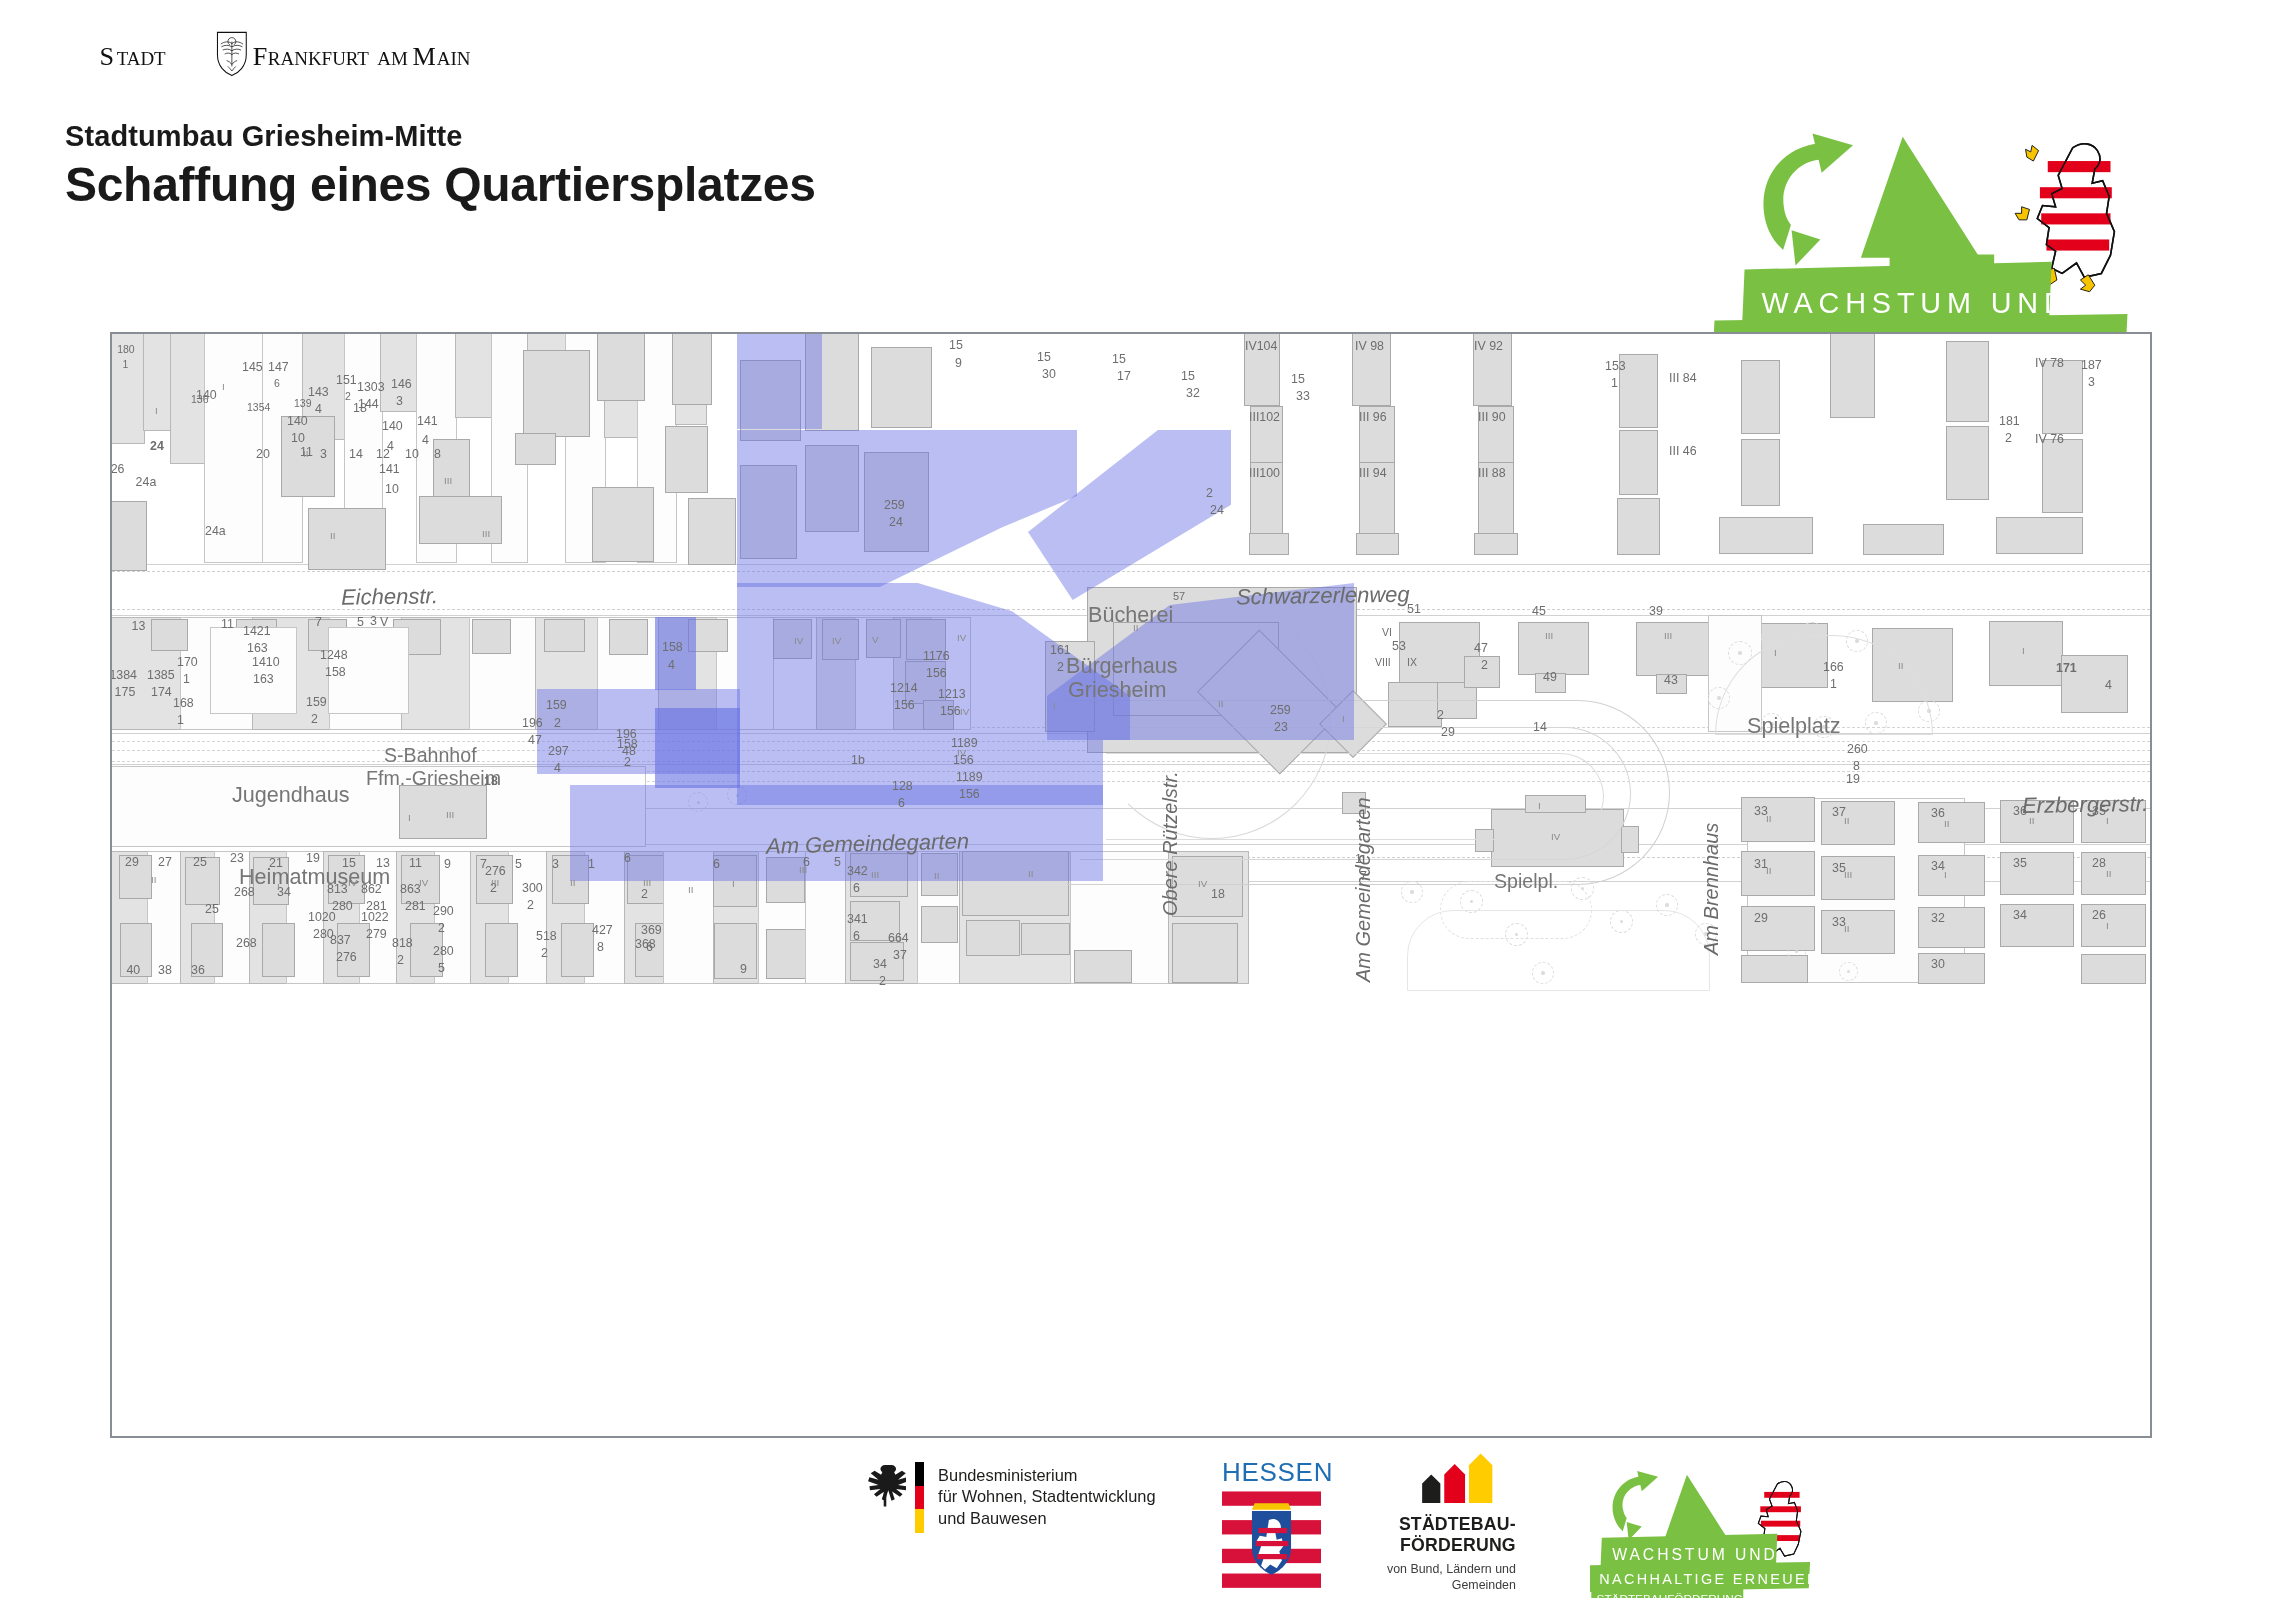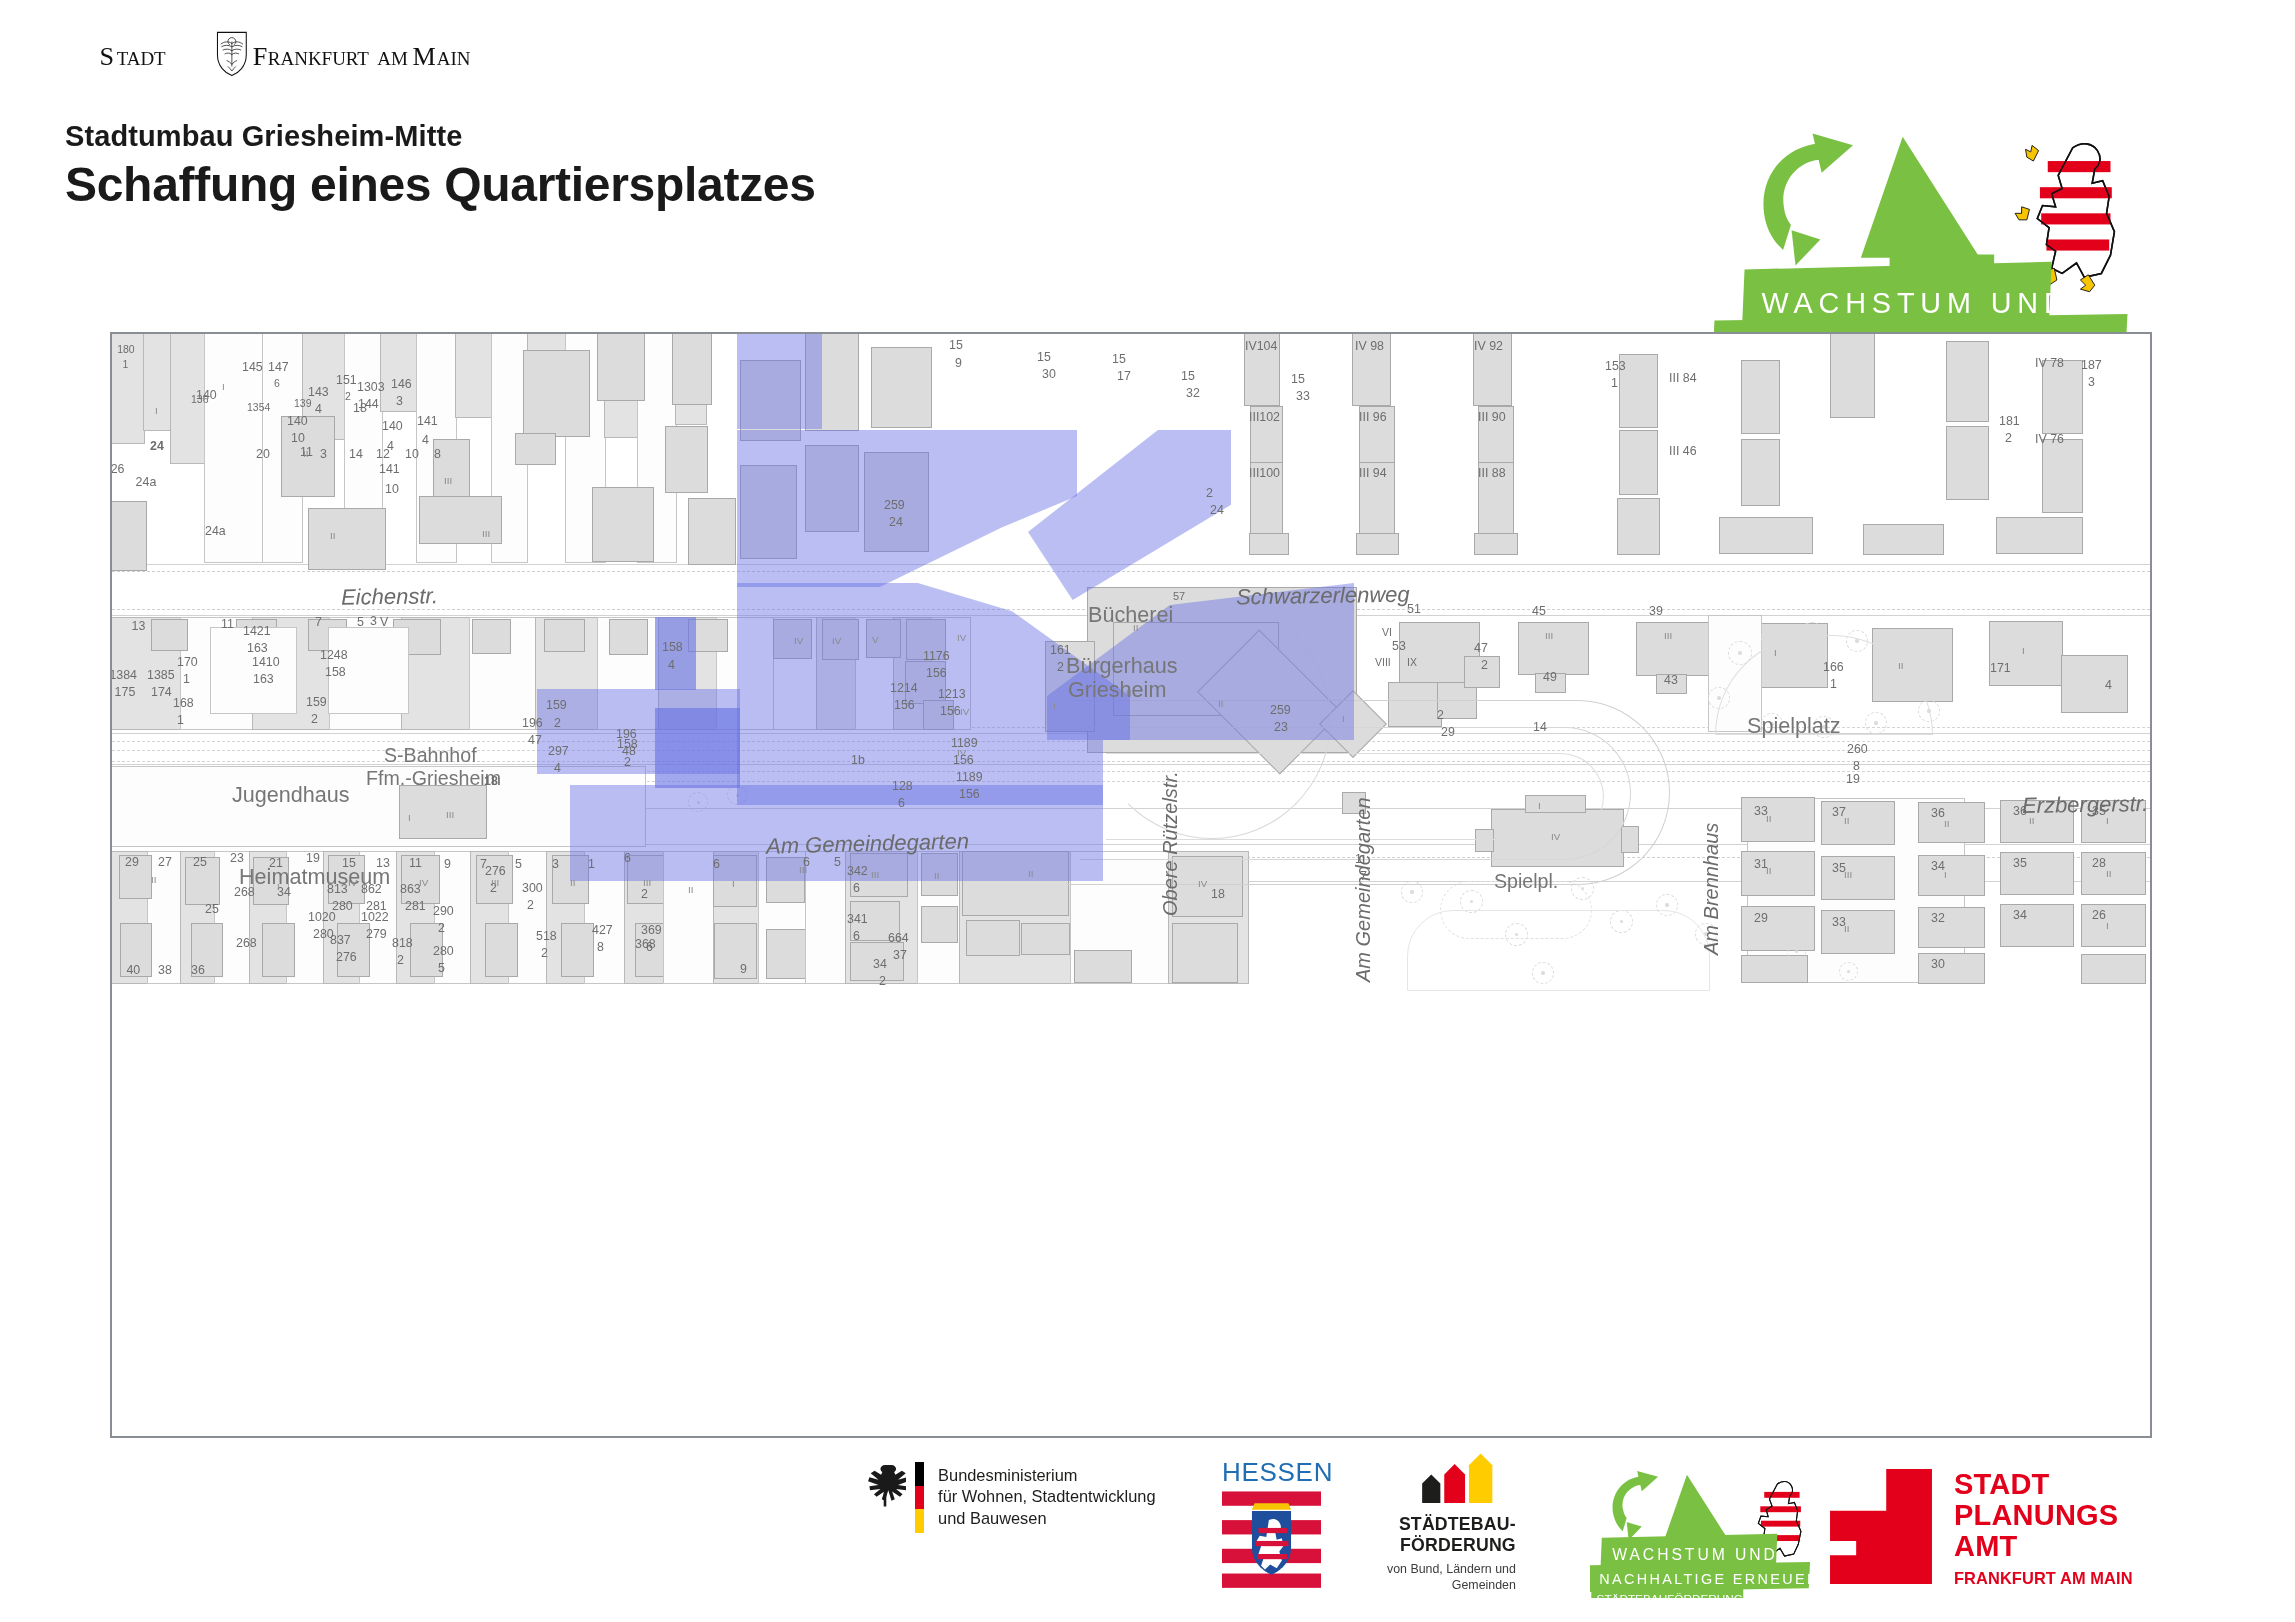--- a/index.html
+++ b/index.html
@@ -571,21 +571,21 @@
   <div class="num" style="left:1280px;top:305px;">53</div>
   <div class="num" style="left:1270px;top:292px;font-size:10.5px;">VI</div>
   <div class="num" style="left:1263px;top:322px;font-size:10.5px;">VIII</div>
   <div class="num" style="left:1295px;top:322px;font-size:10.5px;">IX</div>
   <div class="num" style="left:1362px;top:307px;">47</div>
   <div class="num" style="left:1369px;top:324px;">2</div>
   <div class="num" style="left:1431px;top:336px;">49</div>
   <div class="num" style="left:1552px;top:339px;">43</div>
   <div class="num" style="left:1711px;top:326px;">166</div>
   <div class="num" style="left:1718px;top:343px;">1</div>
-  <div class="num" style="left:1878px;top:327px;">171</div>
+  <div class="num" style="left:1944px;top:327px;font-weight:bold;">171</div>
   <div class="num" style="left:1993px;top:344px;">4</div>
   <div class="num" style="left:1325px;top:374px;">2</div>
   <div class="num" style="left:1329px;top:391px;">29</div>
   <div class="num" style="left:1421px;top:386px;">14</div>
   <div class="num" style="left:1158px;top:369px;">259</div>
   <div class="num" style="left:1162px;top:386px;">23</div>
   <div class="num" style="left:772px;top:164px;">259</div>
   <div class="num" style="left:777px;top:181px;">24</div>
   <div class="num" style="left:1094px;top:152px;">2</div>
   <div class="num" style="left:1098px;top:169px;">24</div>
@@ -843,26 +843,15 @@
         <path d="M0 150 l336 -5 l-2 40 l-336 6z" fill="#7ac143"></path>
         <text x="14" y="179" font-family="Liberation Sans, sans-serif" font-size="22" fill="#fff" letter-spacing="3.6">NACHHALTIGE ERNEUERUNG</text>
       </g>
       <g>
         <path d="M2 186 l232 -4 l0 28 l-232 4z" fill="#7ac143"></path>
         <text x="10" y="207" font-family="Liberation Sans, sans-serif" font-size="18" fill="#fff">STÄDTEBAUFÖRDERUNG HESSEN</text>
       </g>
     </svg>
   </div>
 
-  <div class="fl" style="left:1830px;top:19.6px;display:flex;align-items:flex-start;">
-    <svg width="102" height="115" viewBox="0 0 156 176">
-      <path d="M86 0 h70 v176 h-156 v-44 h40 v-22 h-40 v-46 h86z" fill="#e3001b"></path>
-    </svg>
-    <div class="spa-txt" style="margin-left:22px;">
-      <div class="spa-l1">STADT</div>
-      <div class="spa-l1">PLANUNGS</div>
-      <div class="spa-l1">AMT</div>
-      <div class="spa-l2">FRANKFURT AM MAIN</div>
-    </div>
-  </div>
 
 </div>
 
 
 </body></html>

